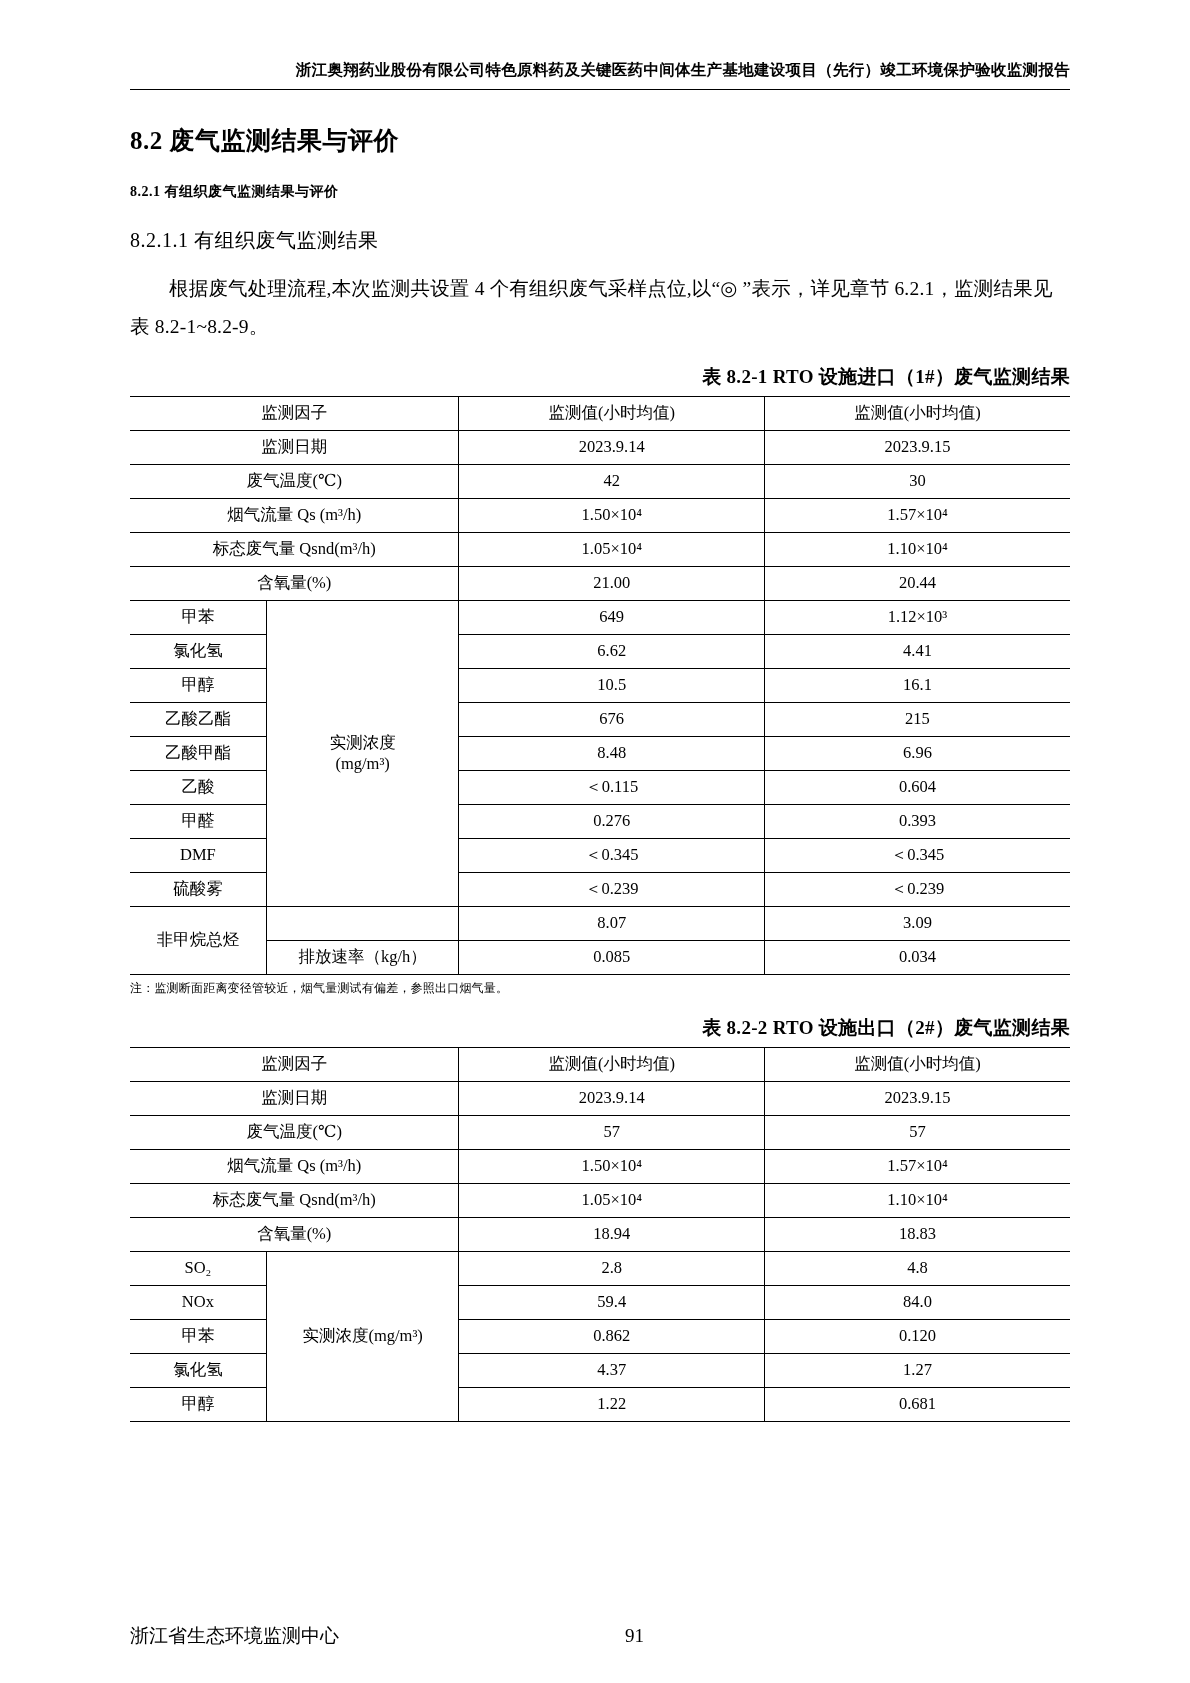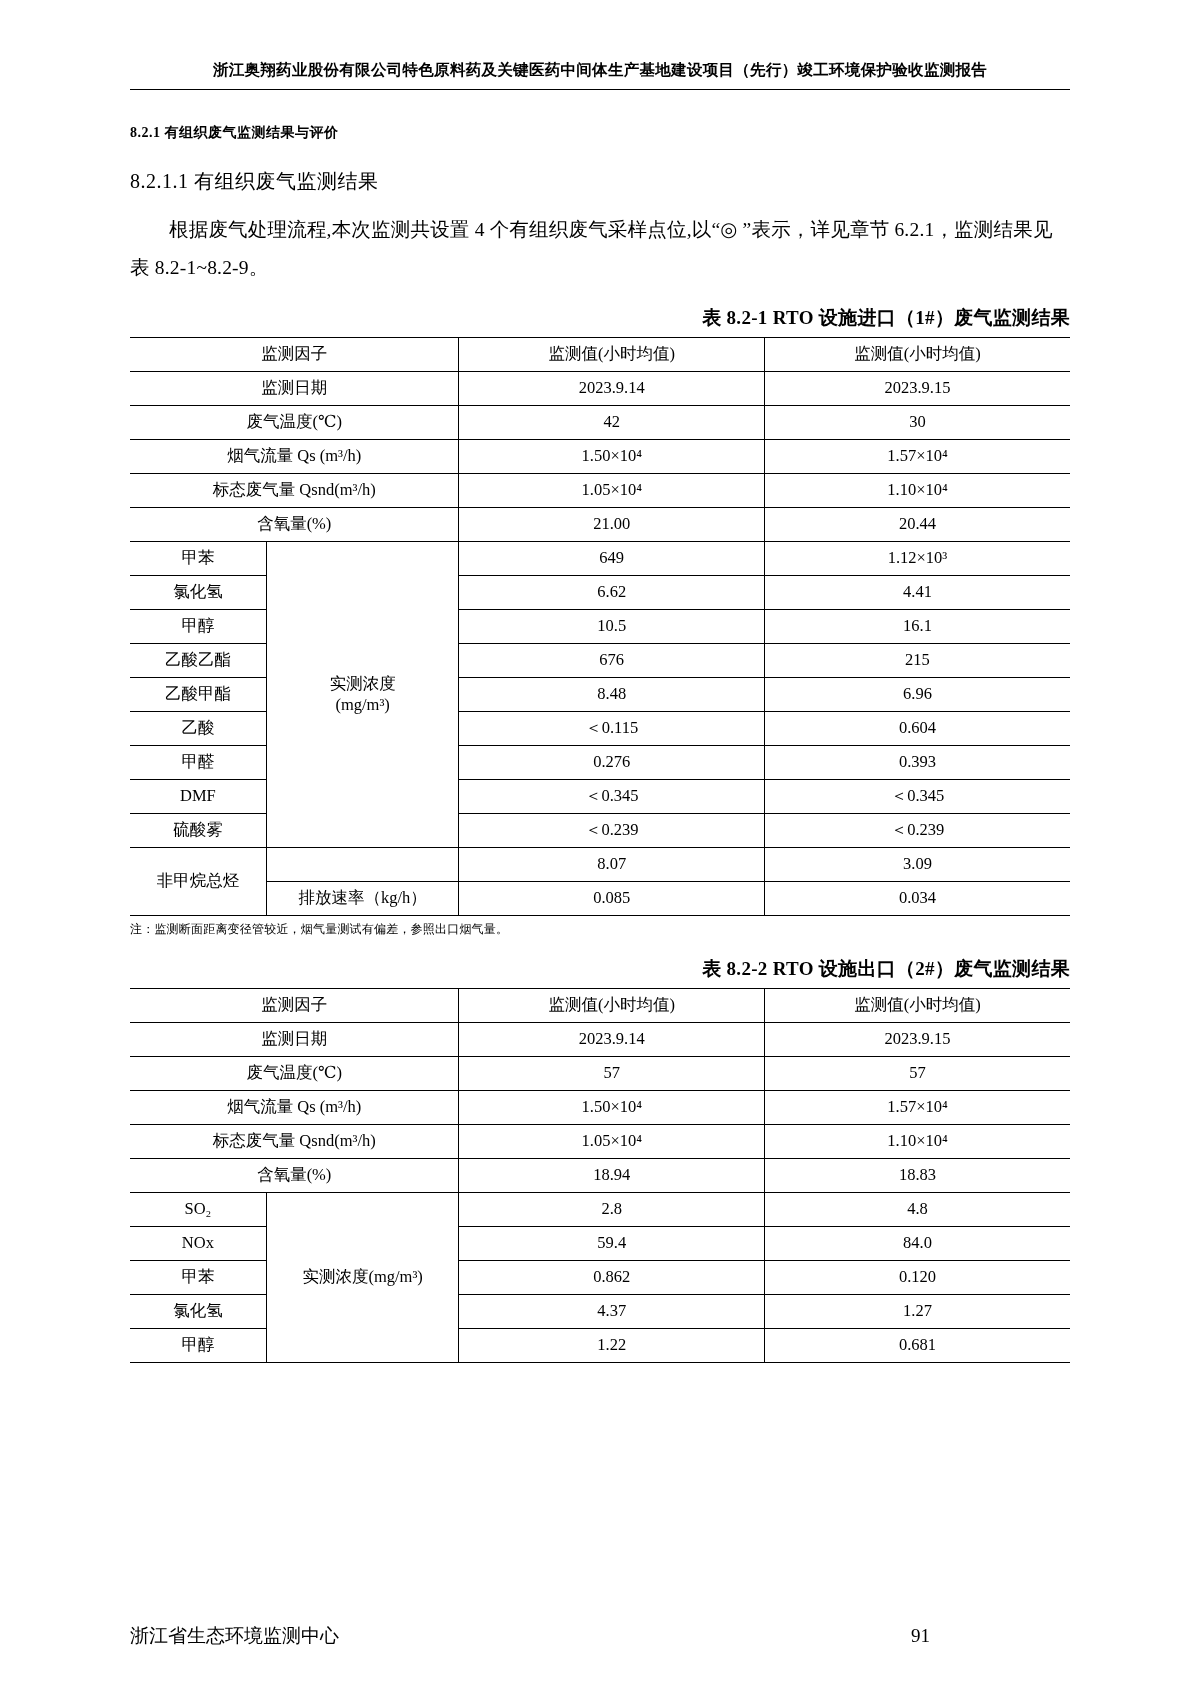--- a/index.html
+++ b/index.html
@@ -15,21 +15,21 @@
     position: relative;
   }
   .page {
     width: 1190px;
     min-height: 1683px;
     box-sizing: border-box;
     padding: 60px 120px 40px 130px;
     position: relative;
   }
   .header {
-    text-align: center;
+    text-align: right;
     font-size: 15.5px;
     font-weight: bold;
     letter-spacing: 0.3px;
     padding-bottom: 8px;
     border-bottom: 1.6px solid #000;
     margin-bottom: 34px;
     white-space: nowrap;
   }
   h2.sec {
     font-size: 25px;
@@ -97,31 +97,32 @@
     left: 130px;
     right: 120px;
     bottom: 34px;
     font-size: 19px;
     display: flex;
     align-items: center;
   }
   .footer .left { flex: 0 0 auto; }
   .footer .center {
     flex: 1 1 auto;
-    text-align: right;
+    text-align: center;
     padding-right: 140px;
   }
 </style>
 </head>
 <body>
 
 <div class="page">
 
   <div class="header">浙江奥翔药业股份有限公司特色原料药及关键医药中间体生产基地建设项目（先行）竣工环境保护验收监测报告</div>
 
+  <h2 class="sec">8.2  废气监测结果与评价</h2>
   <h3 class="sec">8.2.1  有组织废气监测结果与评价</h3>
   <h4 class="sec">8.2.1.1  有组织废气监测结果</h4>
 
   <p class="body">根据废气处理流程,本次监测共设置 4 个有组织废气采样点位,以“◎ ”表示，详见章节 6.2.1，监测结果见表 8.2-1~8.2-9。</p>
 
   <div class="tbl-title">表 8.2-1 RTO 设施进口（1#）废气监测结果</div>
 
   <table class="data">
     <colgroup>
       <col style="width:14.5%">

